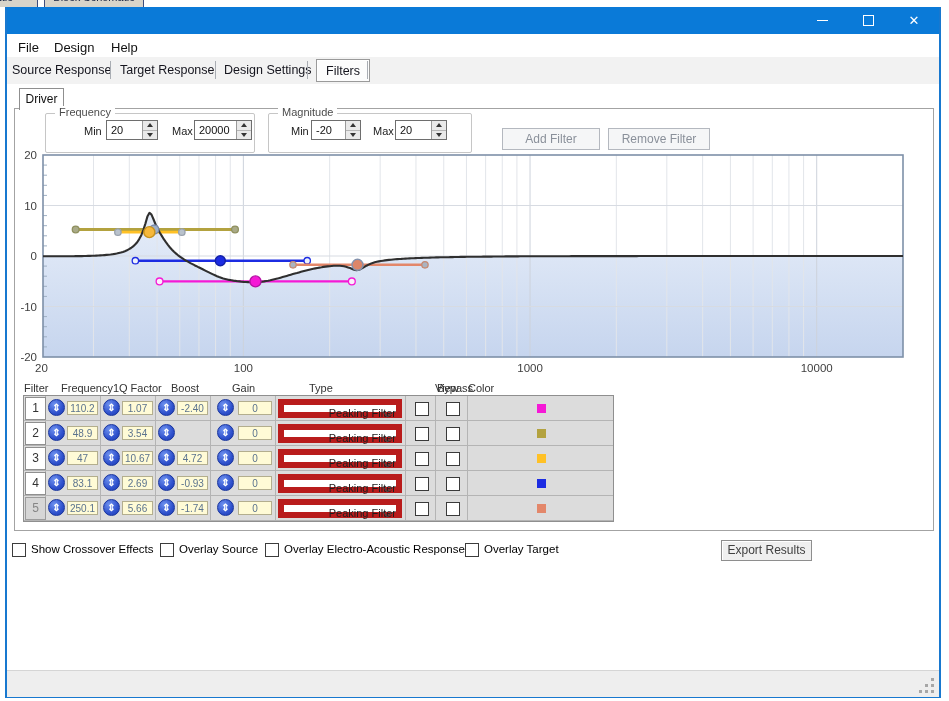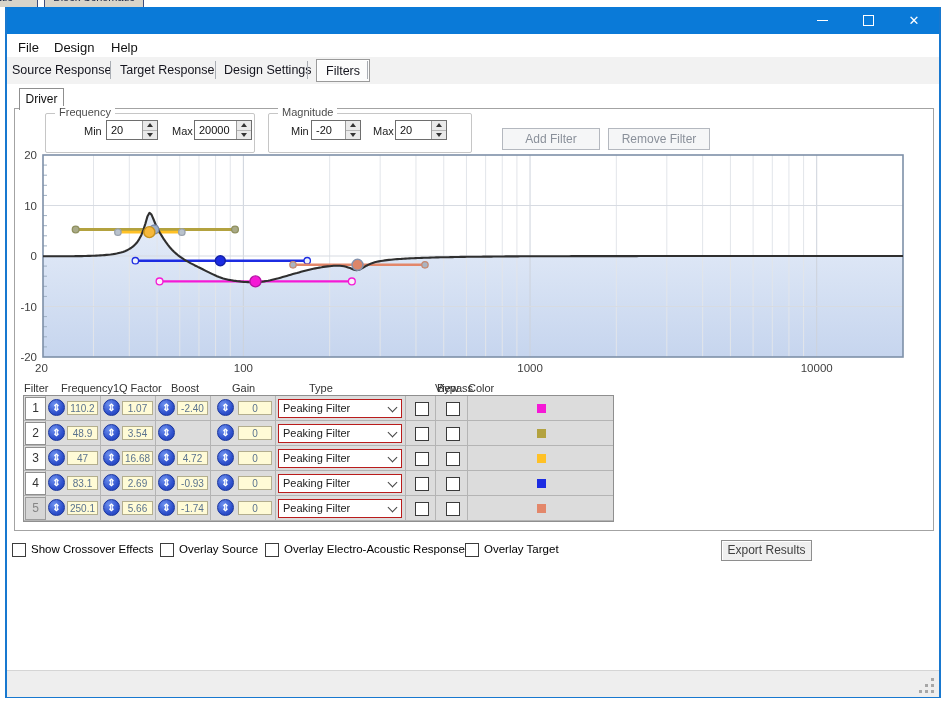--- a/index.html
+++ b/index.html
@@ -58,22 +58,22 @@
   .tcell:last-child{border-right:none;}
   .rownum{position:absolute;left:1px;top:1px;width:19px;height:21px;background:#fff;border:1px solid #8f8f8f;
     text-align:center;line-height:21px;font-size:12px;color:#333;}
   .rownum.sel{background:#d6d6d6;color:#868686;border-color:#9c9c9c;}
   .knob{position:absolute;left:2px;top:3px;width:17px;height:17px;border-radius:50%;
     background:radial-gradient(circle at 35% 30%, #6f92ef, #2e50cc 62%, #1f3cb0);
     border:1px solid #16339e;box-sizing:border-box;color:#fff;font-size:10px;font-weight:bold;
     text-align:center;line-height:15px;}
   .tfield{position:absolute;top:5px;height:14px;background:#fffbd6;border:1px solid #b3ae8e;
     font-size:10px;color:#5b738e;text-align:center;line-height:13px;box-sizing:border-box;}
-  .tsel{position:absolute;left:2px;top:3px;width:124px;height:19px;background:#fff;border:1px solid #b91c1c;
-    box-sizing:border-box;font-size:11px;color:#1c1c1c;line-height:17px;padding-left:4px;}
+  .tsel{position:absolute;left:2px;top:3px;width:124px;height:19px;background:#fff;border:6px solid #b91c1c;
+    box-sizing:border-box;font-size:11px;color:#1c1c1c;line-height:17px;padding-left:4px;text-align:right;}
   .tsel .chev{position:absolute;right:5px;top:4px;width:6px;height:6px;border-right:1.4px solid #444;
     border-bottom:1.4px solid #444;transform:rotate(45deg);}
   .tchk{position:absolute;left:50%;top:50%;width:12px;height:12px;margin:-6px 0 0 -6px;background:#fff;
     border:1px solid #3a3a3a;}
   .swatch{position:absolute;left:50%;top:50%;width:9px;height:9px;margin:-4px 0 0 -4px;}
   
   .cbx{position:absolute;top:543px;width:12px;height:12px;background:#fff;border:1px solid #3c3c3c;z-index:6;}
   .cbx-label{position:absolute;top:543px;font-size:11.5px;color:#000;white-space:nowrap;z-index:6;}
   .status-bar{left:7px;top:670px;width:932px;height:26px;background:#eeeeee;border-top:1px solid #d5d5d5;z-index:4;}
   text{font-family:"Liberation Sans", sans-serif;}
@@ -332,21 +332,21 @@
       <div class="trow">
         <div class="tcell" style="width: 22px;">
           <div class="rownum">3</div>
         </div>
         <div class="tcell" style="width: 55px;">
           <div class="knob">⇕</div>
           <div class="tfield" style="left: 21px; width: 31px;">47</div>
         </div>
         <div class="tcell" style="width: 55px;">
           <div class="knob">⇕</div>
-          <div class="tfield" style="left: 21px; width: 31px;">16.68</div>
+          <div class="tfield" style="left: 21px; width: 31px;">10.67</div>
         </div>
         <div class="tcell" style="width: 55px;">
           <div class="knob">⇕</div>
           <div class="tfield" style="left: 21px; width: 31px;">4.72</div>
         </div>
         <div class="tcell" style="width: 65px;">
           <div class="knob" style="left: 6px;">⇕</div>
           <div class="tfield" style="left: 27px; width: 34px;">0</div>
         </div>
         <div class="tcell" style="width: 130px;">

